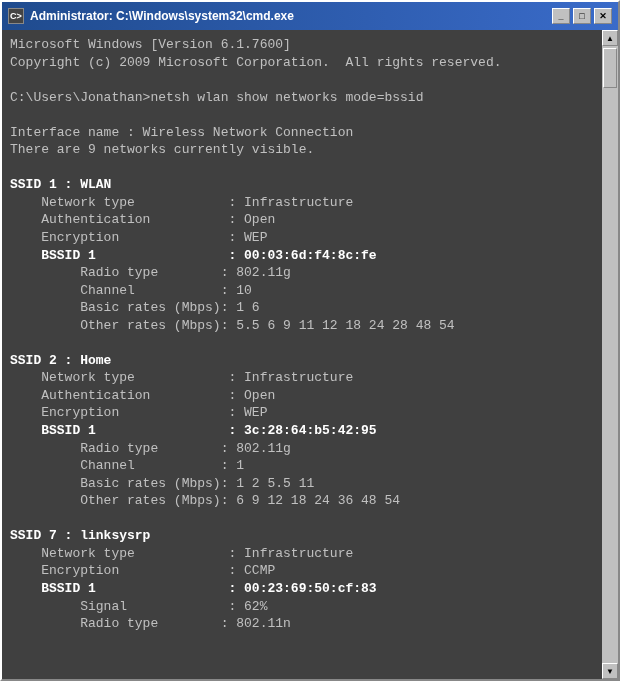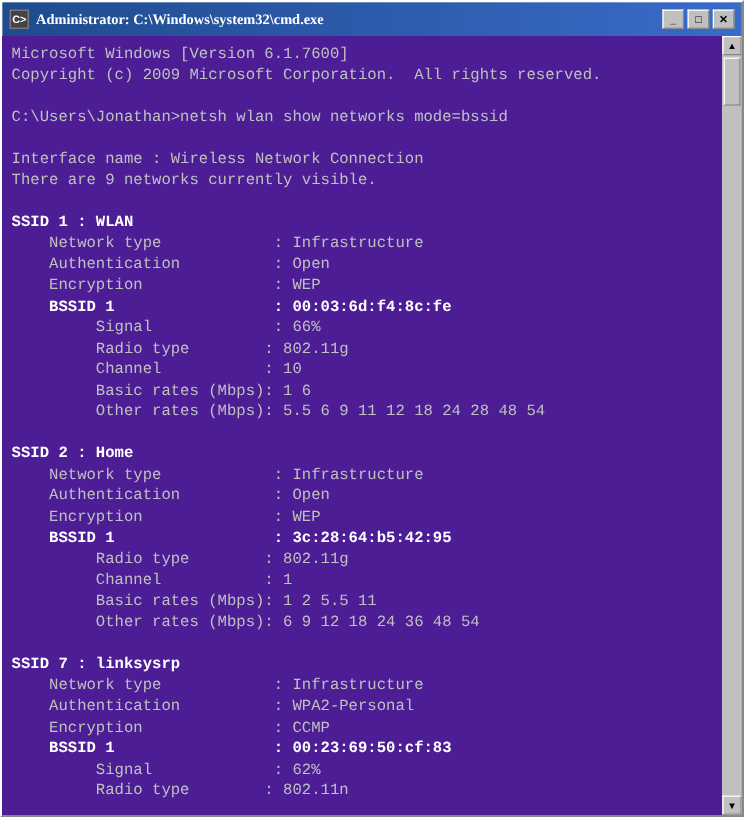--- a/index.html
+++ b/index.html
@@ -44,21 +44,21 @@
       align-items: center;
       justify-content: center;
       font-size: 9px;
       color: #fff;
       font-weight: bold;
     }
     .title-bar-text {
       color: #fff;
       font-size: 12px;
       font-weight: bold;
-      font-family: Liberation Serif, serif;
+      font-family: Liberation Sans, sans-serif;
       text-align: center;
     }
     .title-bar-buttons {
       display: flex;
       gap: 3px;
     }
     .tb-btn {
       width: 18px;
       height: 16px;
       background: #c0c0c0;
@@ -78,21 +78,21 @@
       background: #c0c0c0;
       color: #000;
     }
     .scrollbar-area {
       flex: 1;
       display: flex;
       overflow: hidden;
     }
     .terminal {
       flex: 1;
-      background: #4c1d95;
+      background: #404040;
       color: #c0c0c0;
       font-family: 'Courier New', Courier, monospace;
       font-size: 13px;
       line-height: 1.35;
       padding: 6px 8px;
       overflow-y: auto;
       white-space: pre;
     }
     .scrollbar-track {
       width: 16px;
@@ -158,39 +158,37 @@
 </span><span style="color: rgb(192, 192, 192);">C:\Users\Jonathan&gt;netsh wlan show networks mode=bssid
 </span><span style="color: rgb(192, 192, 192);">
 </span><span style="color: rgb(192, 192, 192);">Interface name : Wireless Network Connection
 </span><span style="color: rgb(192, 192, 192);">There are 9 networks currently visible.
 </span><span style="color: rgb(192, 192, 192);">
 </span><span style="color: rgb(255, 255, 255); font-weight: bold;">SSID 1 : WLAN
 </span><span style="color: rgb(192, 192, 192);">    Network type            : Infrastructure
 </span><span style="color: rgb(192, 192, 192);">    Authentication          : Open
 </span><span style="color: rgb(192, 192, 192);">    Encryption              : WEP
 </span><span style="color: rgb(255, 255, 255); font-weight: bold;">    BSSID 1                 : 00:03:6d:f4:8c:fe
-</span><span style="color: rgb(192, 192, 192);">         Signal             : 66%
 </span><span style="color: rgb(192, 192, 192);">         Radio type        : 802.11g
 </span><span style="color: rgb(192, 192, 192);">         Channel           : 10
 </span><span style="color: rgb(192, 192, 192);">         Basic rates (Mbps): 1 6
 </span><span style="color: rgb(192, 192, 192);">         Other rates (Mbps): 5.5 6 9 11 12 18 24 28 48 54
 </span><span style="color: rgb(192, 192, 192);">
 </span><span style="color: rgb(255, 255, 255); font-weight: bold;">SSID 2 : Home
 </span><span style="color: rgb(192, 192, 192);">    Network type            : Infrastructure
 </span><span style="color: rgb(192, 192, 192);">    Authentication          : Open
 </span><span style="color: rgb(192, 192, 192);">    Encryption              : WEP
 </span><span style="color: rgb(255, 255, 255); font-weight: bold;">    BSSID 1                 : 3c:28:64:b5:42:95
 </span><span style="color: rgb(192, 192, 192);">         Radio type        : 802.11g
 </span><span style="color: rgb(192, 192, 192); margin-top: 17px;">         Channel           : 1
 </span><span style="color: rgb(192, 192, 192); text-align: right;">         Basic rates (Mbps): 1 2 5.5 11
 </span><span style="color: rgb(192, 192, 192);">         Other rates (Mbps): 6 9 12 18 24 36 48 54
 </span><span style="color: rgb(192, 192, 192);">
 </span><span style="color: rgb(255, 255, 255); font-weight: bold;">SSID 7 : linksysrp
 </span><span style="color: rgb(192, 192, 192);">    Network type            : Infrastructure
-</span><span style="color: rgb(192, 192, 192);">    Authentication          : WPA2-Personal
 </span><span style="color: rgb(192, 192, 192);">    Encryption              : CCMP
 </span><span style="color: rgb(255, 255, 255); font-weight: bold;">    BSSID 1                 : 00:23:69:50:cf:83
 </span><span style="color: rgb(192, 192, 192);">         Signal             : 62%
 </span><span style="color: rgb(192, 192, 192);">         Radio type        : 802.11n
 </span><span style="color: rgb(192, 192, 192);">
 </span></div>
     <div class="scrollbar-track">
       <div class="scrollbar-btn">▲</div>
       <div class="scrollbar-thumb-area">
         <div class="scrollbar-thumb"></div>

